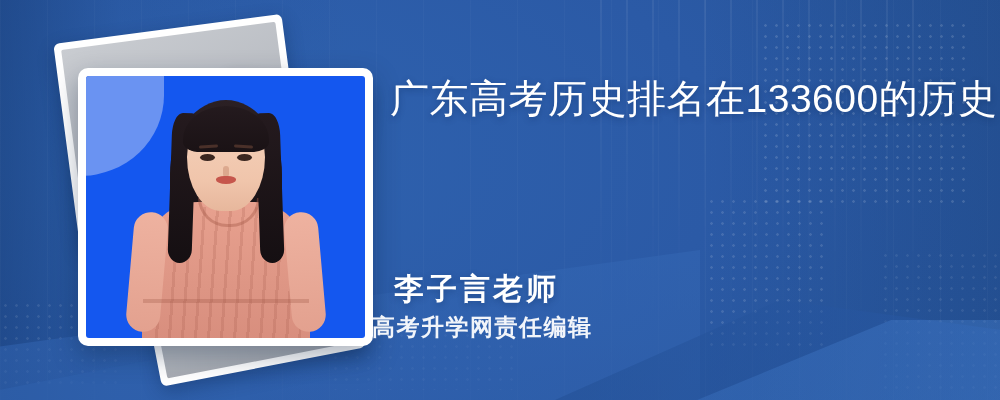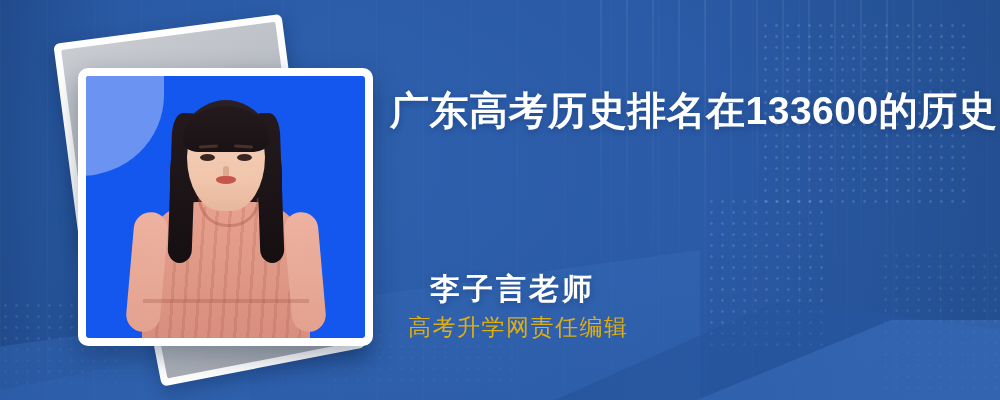--- a/index.html
+++ b/index.html
@@ -236,46 +236,46 @@
     border-top:none;border-radius:0 0 30px 30px;
   }
   .p-waist{
     position:absolute;left:50%;top:85%;width:166px;height:4px;
     transform:translateX(-50%);
     background:rgba(160,85,70,.30);
   }
 
   
   #headline{
-    position:absolute;left:390px;top:80px;width:580px;
+    position:absolute;left:390px;top:68px;width:580px;
     color:#ffffff;
     font-size:39px;
-    font-weight:bold;
+    font-weight:normal;
     line-height:61px;
     letter-spacing:.5px;
     text-shadow:0 2px 6px rgba(10,35,80,.35);
   }
   #headline .ln{display:block;white-space:nowrap;}
 
-  #byline{position:absolute;left:372px;top:268px;width:560px;margin-left:36px;}
+  #byline{position:absolute;left:372px;top:268px;width:560px;}
   #author-name{
     display:block;
     padding-left:22px;
     color:#ffffff;
     font-size:30px;
     font-weight:bold;
     letter-spacing:3px;
     line-height:42px;
     text-shadow:0 2px 6px rgba(10,35,80,.35);
   }
   #author-role{
     display:block;
-    color:#eab308;
+    color:#ffffff;
     font-size:23px;
-    font-weight:normal;
+    font-weight:bold;
     letter-spacing:1.5px;
     line-height:34px;
     opacity:.94;
   }
 </style>
 </head>
 <body>
 
 <div id="banner">
 

